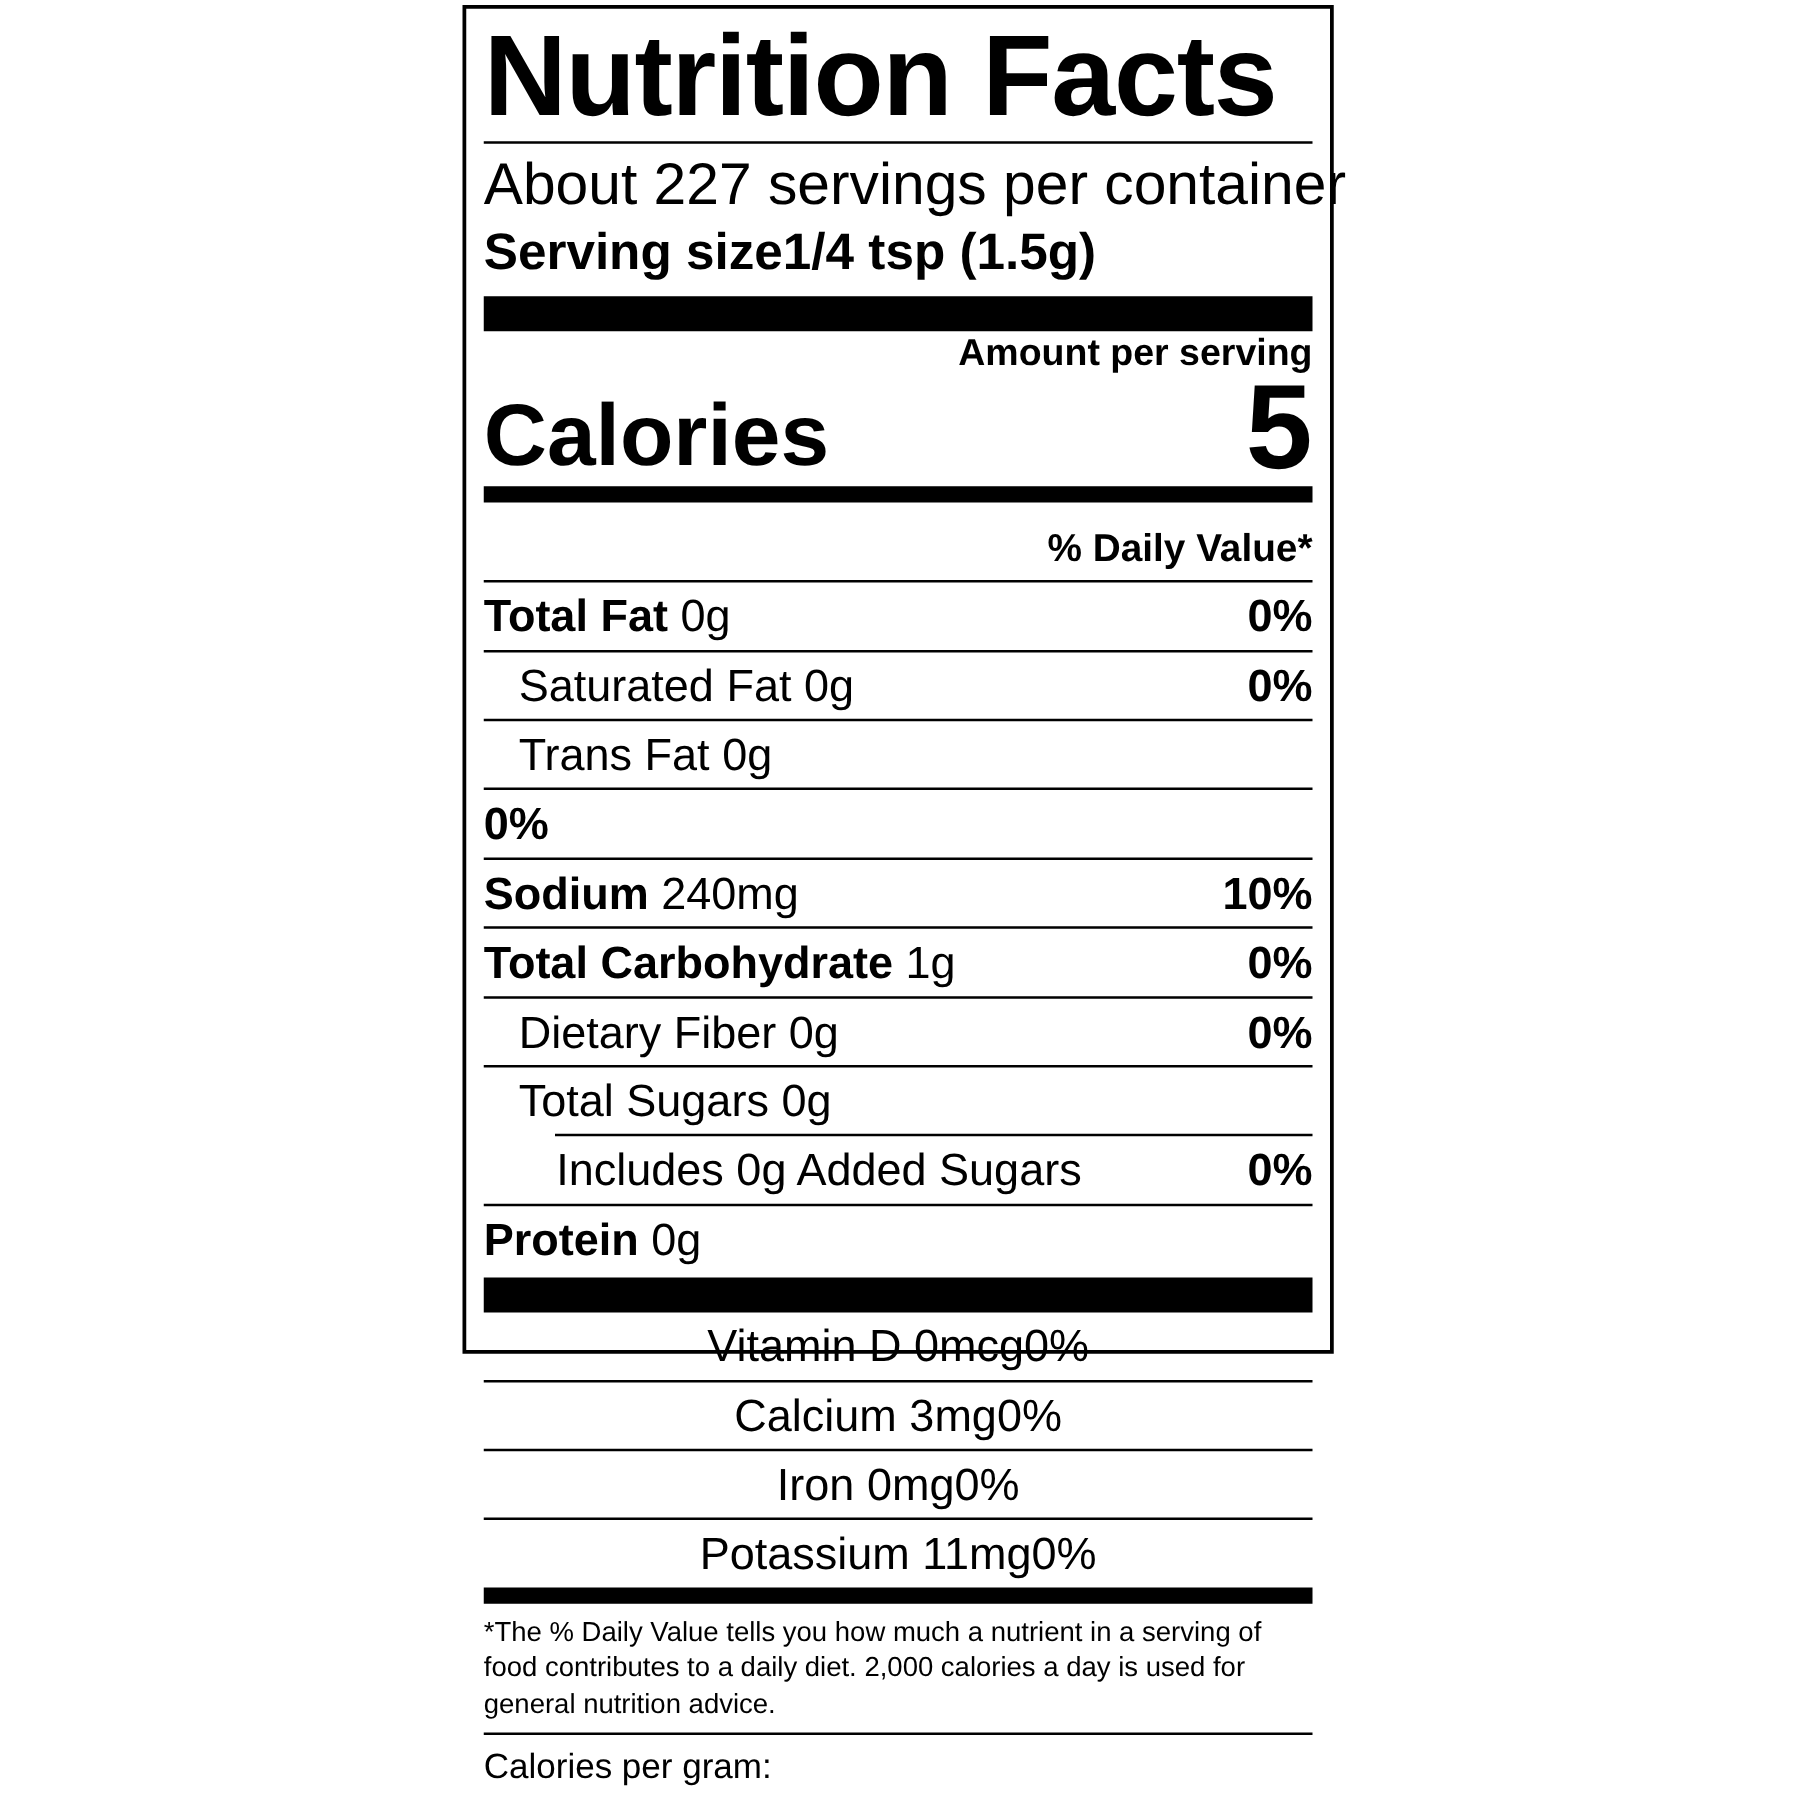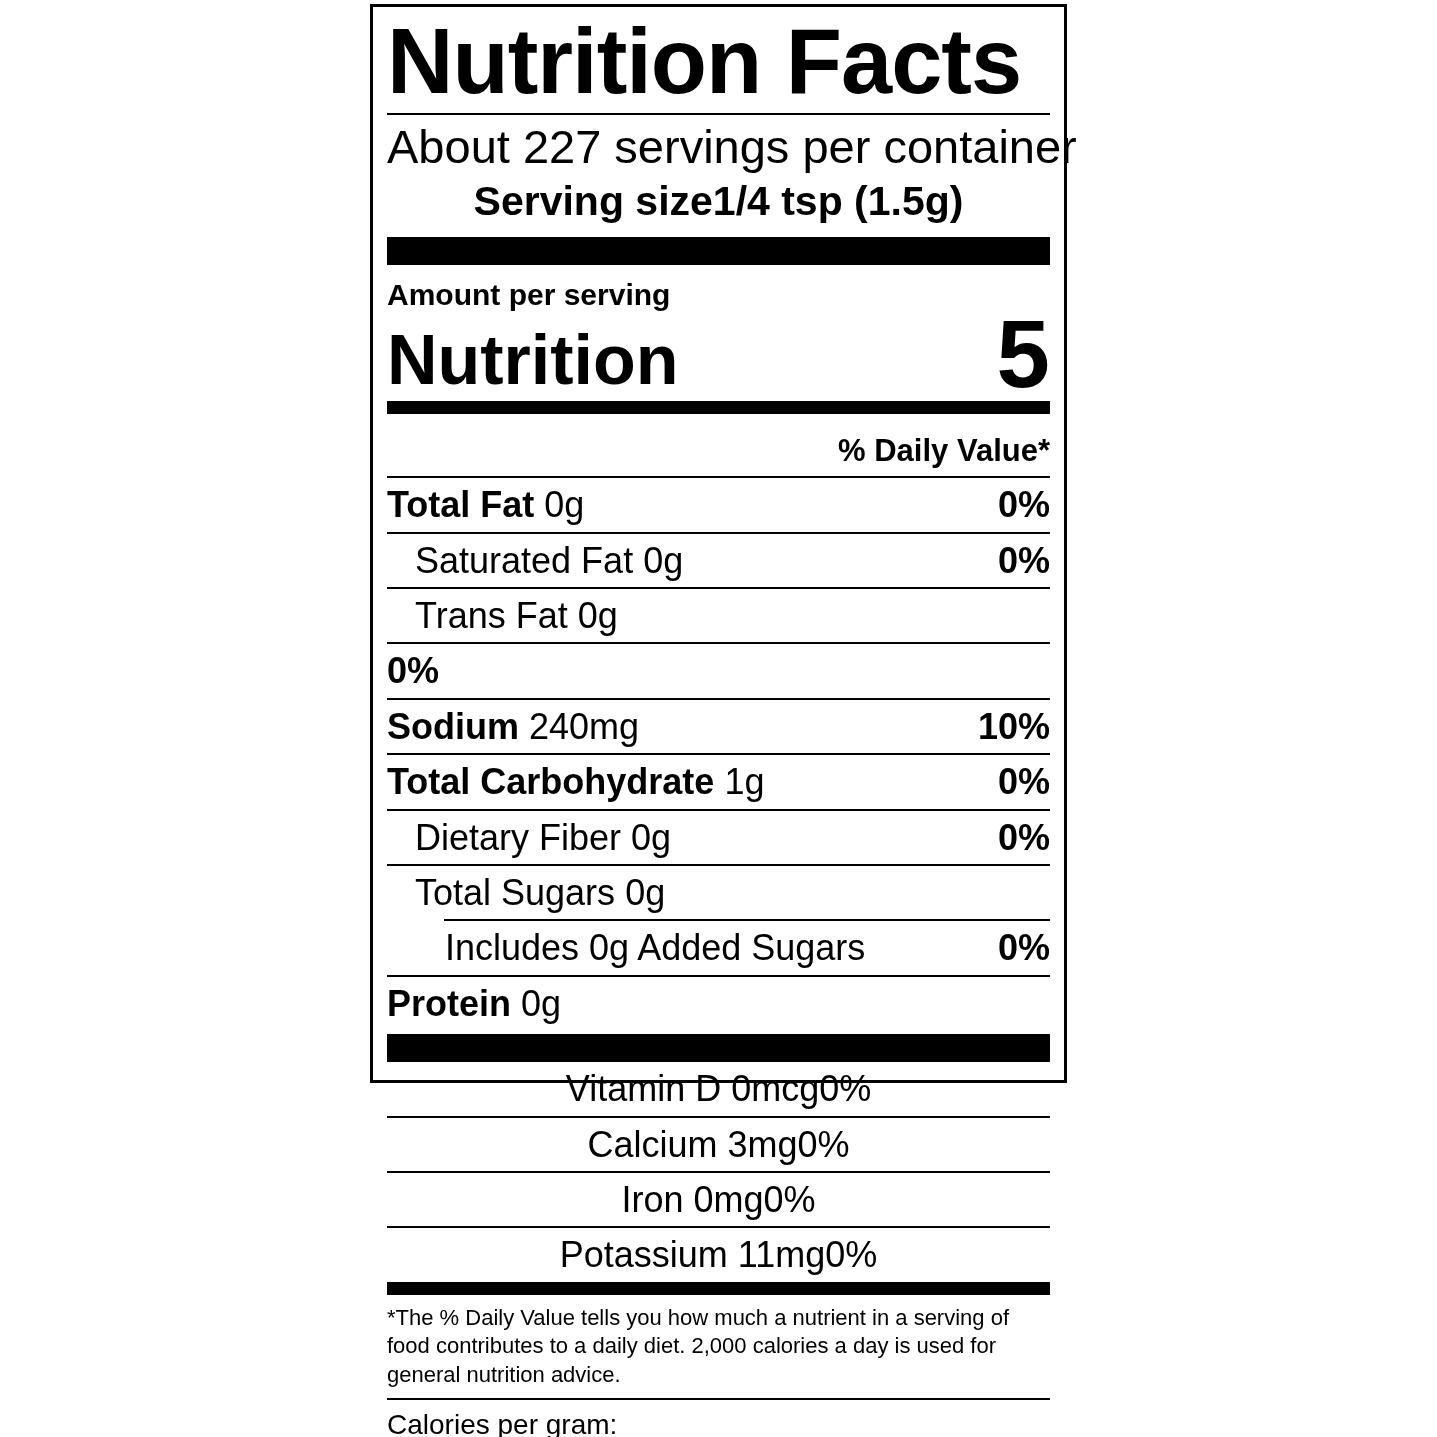--- a/index.html
+++ b/index.html
@@ -36,41 +36,42 @@
   }
   .rule-title { margin-top: 6px; margin-bottom: 4px; }
   .servings-line {
     font-size: 47px;
     line-height: 1.2;
     margin-top: 2px;
     white-space: nowrap;
   }
   .serving-size-row {
     display: flex;
-    justify-content: center;
+    justify-content: flex-start;
     align-items: baseline;
     font-size: 41px;
     font-weight: bold;
     line-height: 1.2;
     margin-top: 2px;
   }
   .bar-thick {
     height: 28px;
     background: #000;
     margin-top: 10px;
   }
   .bar-med {
     height: 13px;
     background: #000;
   }
   .amount-per-serving {
     font-size: 30px;
     font-weight: bold;
     line-height: 1.2;
-    margin-top: 12px;
+    margin-top: 0;
+    text-align: right;
   }
   .calories-row {
     display: flex;
     justify-content: space-between;
     align-items: flex-end;
     margin-top: 2px;
     margin-bottom: 8px;
   }
   .calories-label {
     font-size: 70px;
@@ -142,21 +143,21 @@
   <div class="serving-size-row">
     <span>Serving size</span>
     <span>1/4 tsp (1.5g)</span>
   </div>
 
   <div class="bar-thick"></div>
 
   <div class="amount-per-serving">Amount per serving</div>
 
   <div class="calories-row">
-    <span class="calories-label">Nutrition</span>
+    <span class="calories-label">Calories</span>
     <span class="calories-value">5</span>
   </div>
 
   <div class="bar-med"></div>
 
   <div class="dv-header">% Daily Value*</div>
 
   <div class="row nt">
     <span><span class="nm-b">Total Fat</span> <span>0g</span></span>
     <span class="dv-b">0%</span>

